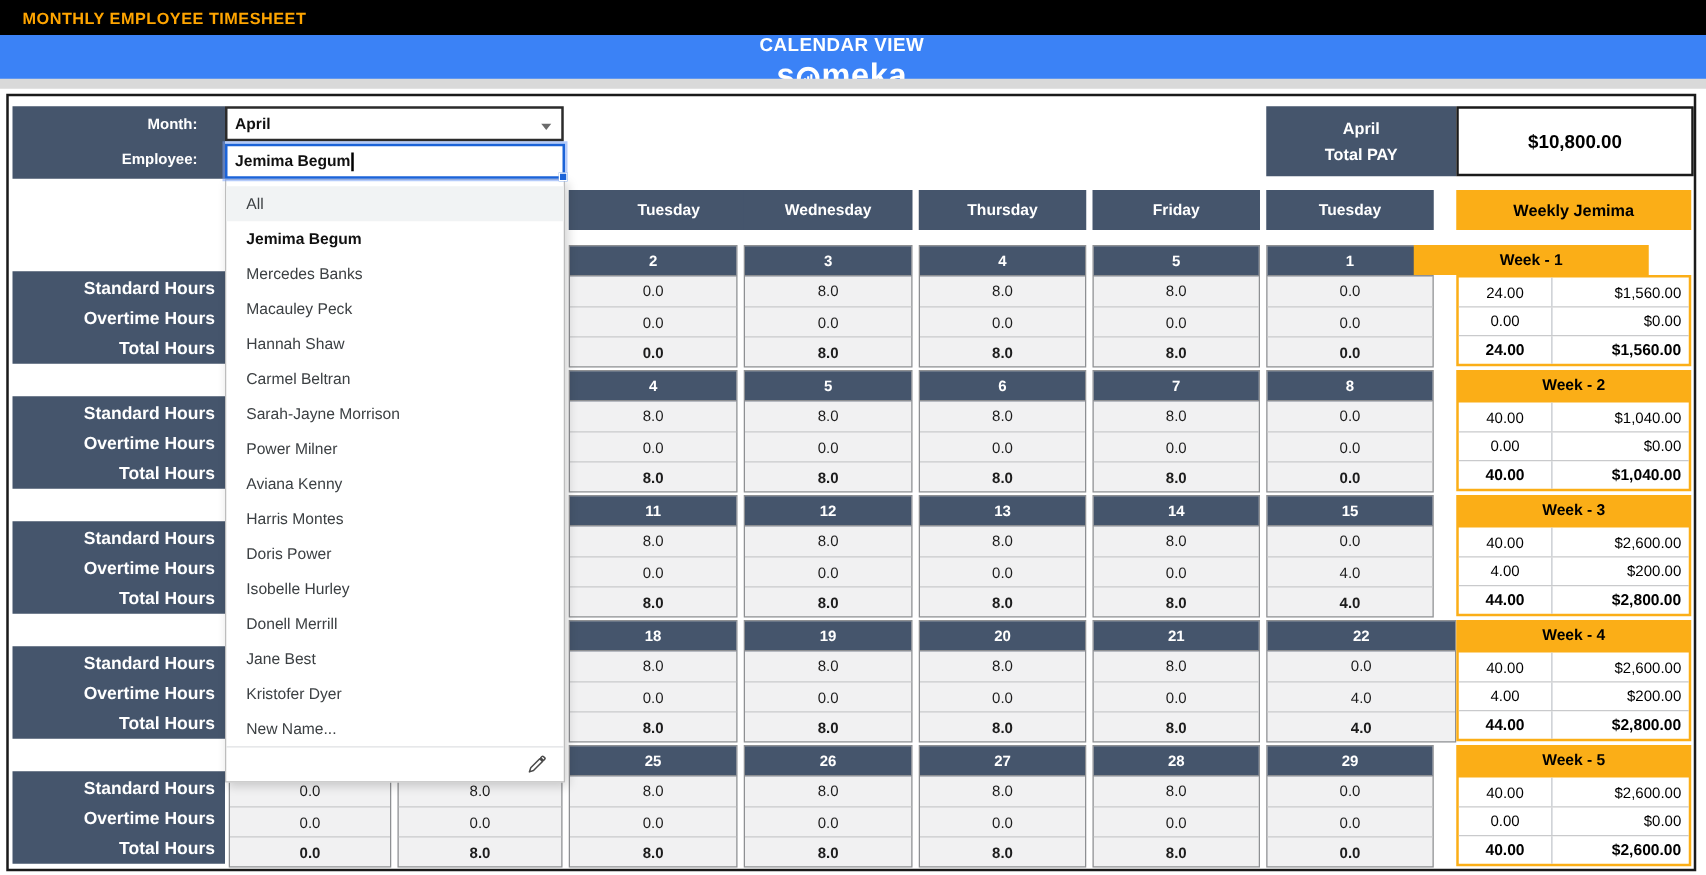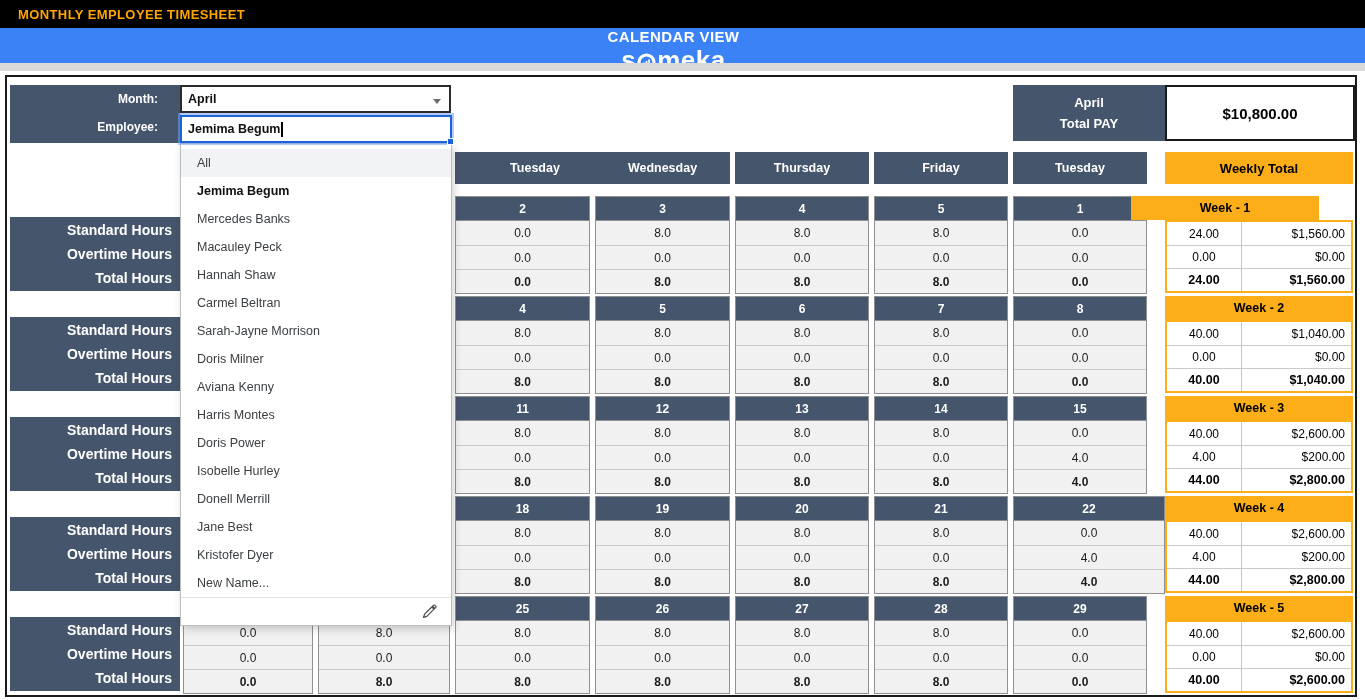--- a/index.html
+++ b/index.html
@@ -126,21 +126,21 @@
   <div class="pay-value">$10,800.00</div>
 
   <div id="grid">
       <div class="hdr" style="left: 176px; top: 75px; width: 130px;"></div>
       <div class="hdr" style="left: 311px; top: 75px; width: 132px;"></div>
       <div class="hdr" style="left: 448px; top: 75px; width: 160px;">Tuesday</div>
       <div class="hdr" style="left: 588px; top: 75px; width: 135px;">Wednesday</div>
       <div class="hdr" style="left: 728px; top: 75px; width: 134px;">Thursday</div>
       <div class="hdr" style="left: 867px; top: 75px; width: 134px;">Friday</div>
       <div class="hdr" style="left: 1006px; top: 75px; width: 134px;">Tuesday</div>
-      <div class="hdr orange" style="left: 1158px; top: 75px; width: 188px;">Weekly Total</div>
+      <div class="hdr orange" style="left: 1158px; top: 75px; width: 188px;">Weekly Jemima</div>
       <div class="rowlabels" style="top: 140px;">
         <div>Standard Hours</div>
         <div>Overtime Hours</div>
         <div>Total Hours</div>
       </div>
       <div class="colblock" style="left: 176px; top: 119px; width: 130px;">
         <div class="daycell"></div>
         <div class="vcell"></div>
         <div class="vcell"></div>
         <div class="vcell tot"></div>
@@ -448,21 +448,21 @@
 
   <div class="dropdown">
     <div class="dd-items" id="dd-items">
         <div class="dd-item hl">All</div>
         <div class="dd-item sel">Jemima Begum</div>
         <div class="dd-item">Mercedes Banks</div>
         <div class="dd-item">Macauley Peck</div>
         <div class="dd-item">Hannah Shaw</div>
         <div class="dd-item">Carmel Beltran</div>
         <div class="dd-item">Sarah-Jayne Morrison</div>
-        <div class="dd-item">Doris Milner</div>
+        <div class="dd-item">Power Milner</div>
         <div class="dd-item">Aviana Kenny</div>
         <div class="dd-item">Harris Montes</div>
         <div class="dd-item">Doris Power</div>
         <div class="dd-item">Isobelle Hurley</div>
         <div class="dd-item">Donell Merrill</div>
         <div class="dd-item">Jane Best</div>
         <div class="dd-item">Kristofer Dyer</div>
         <div class="dd-item">New Name...</div>
       </div>
     <div class="dd-footer">

